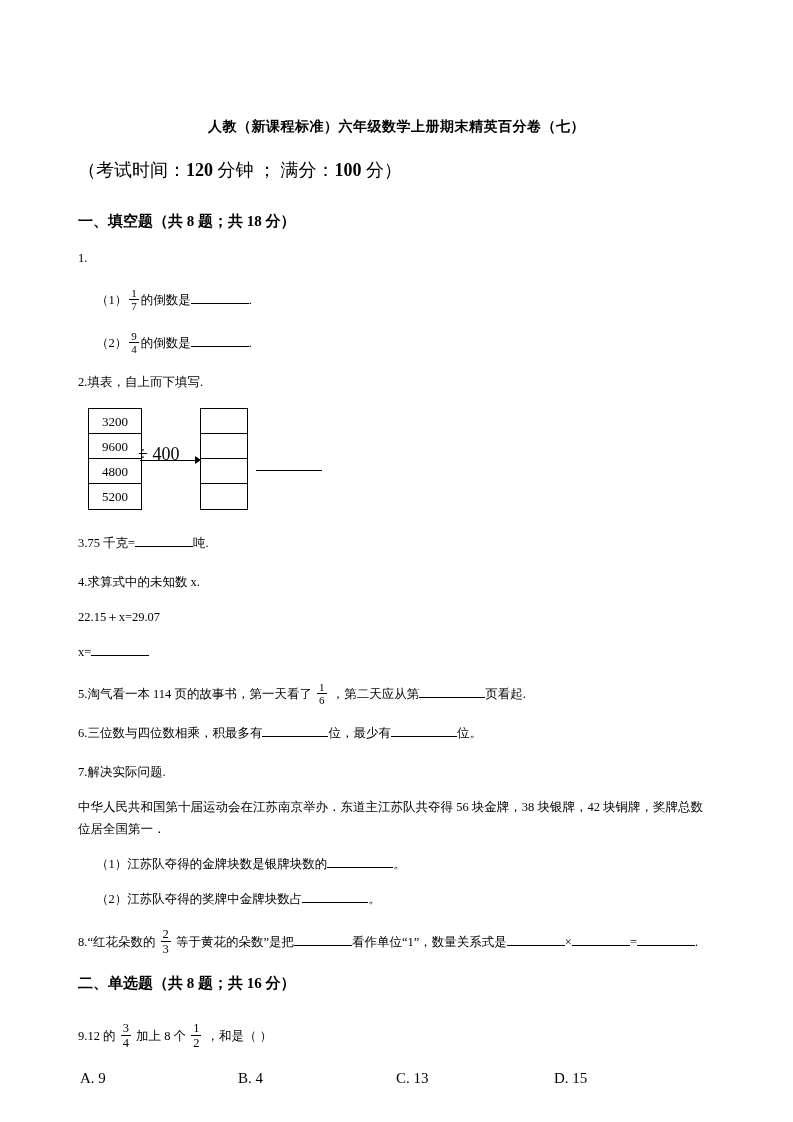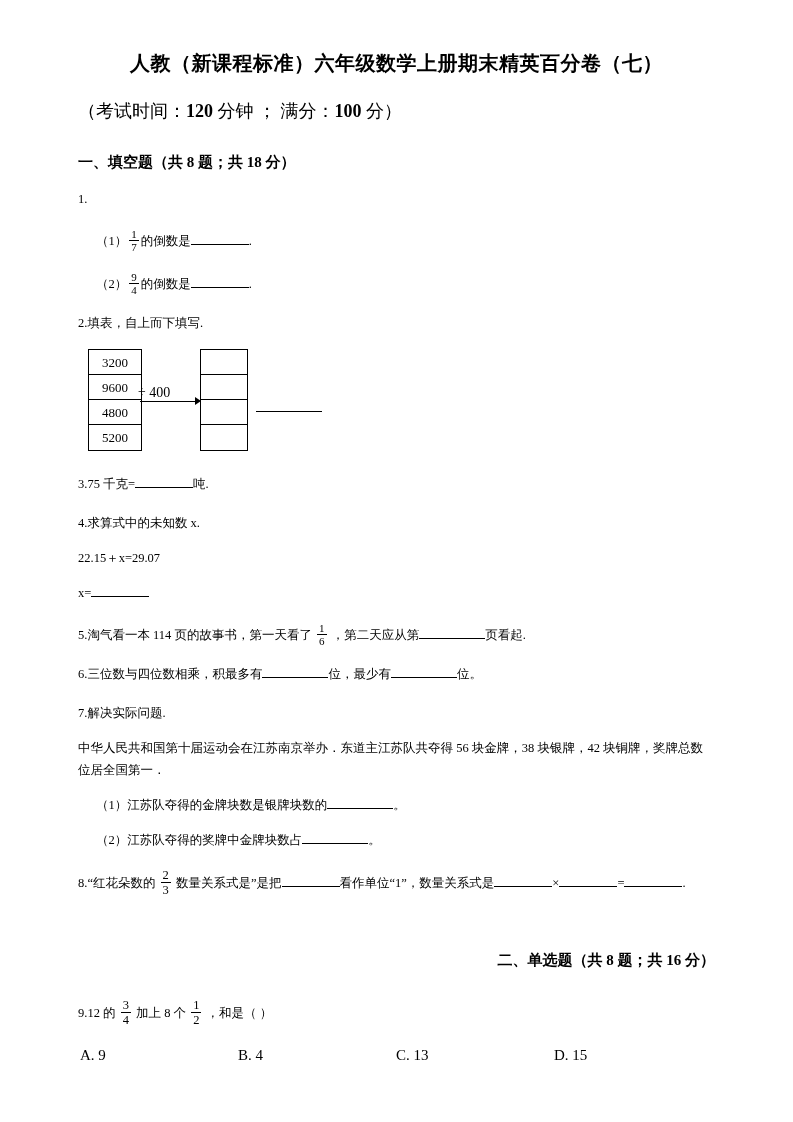--- a/index.html
+++ b/index.html
@@ -17,23 +17,23 @@
   .page {
     width: 793px;
     height: 1122px;
     box-sizing: border-box;
     padding: 0 78px;
     position: relative;
   }
   .doc-title {
     text-align: center;
     font-family: "Liberation Serif", serif;
-    font-size: 20px;
+    font-size: 14px;
     font-weight: bold;
-    margin-top: 50px;
+    margin-top: 118px;
     letter-spacing: 0.5px;
   }
   .doc-sub {
     text-align: left;
     font-size: 18px;
     margin-top: 22px;
     font-family: "Liberation Serif", serif;
   }
   .doc-sub b { font-weight: bold; }
 
@@ -97,21 +97,21 @@
     font-family: "Liberation Serif", serif;
   }
   .col .cell:last-child { border-bottom: none; }
   .col-left { left: 8px; top: 0; }
   .col-right { left: 120px; top: 0; width: 46px; }
   .col-right .cell { height: 25px; }
   .arrow-lbl {
     position: absolute;
     left: 58px;
     top: 36px;
-    font-size: 14px;
+    font-size: 18px;
     font-family: "Liberation Serif", serif;
   }
   .arrow-line {
     position: absolute;
     left: 60px;
     top: 52px;
     width: 58px;
     height: 1px;
     background: #000;
   }
@@ -210,24 +210,24 @@
   <div class="q">7.解决实际问题.</div>
   <div class="q tight">中华人民共和国第十届运动会在江苏南京举办．东道主江苏队共夺得 56 块金牌，38 块银牌，42 块铜牌，奖牌总数位居全国第一．</div>
   <div class="q tight indent">
     <span>（1）江苏队夺得的金牌块数是银牌块数的</span><span class="blank b-lg"></span><span>。</span>
   </div>
   <div class="q tight indent">
     <span>（2）江苏队夺得的奖牌中金牌块数占</span><span class="blank b-lg"></span><span>。</span>
   </div>
 
   <div class="q">
-    <span>8.“红花朵数的 </span><span class="frac big"><span class="num">2</span><span class="den">3</span></span><span> 数量关系式是”是把</span><span class="blank b-md"></span><span>看作单位“1”，数量关系式是</span><span class="blank b-md"></span><span>×</span><span class="blank b-md"></span><span>=</span><span class="blank b-md"></span><span>.</span>
-  </div>
-
-  <div class="section-head" style="margin-top:54px;text-align:right;">二、单选题（共 8 题；共 16 分）</div>
+    <span>8.“红花朵数的 </span><span class="frac big"><span class="num">2</span><span class="den">3</span></span><span> 等于黄花的朵数”是把</span><span class="blank b-md"></span><span>看作单位“1”，数量关系式是</span><span class="blank b-md"></span><span>×</span><span class="blank b-md"></span><span>=</span><span class="blank b-md"></span><span>.</span>
+  </div>
+
+  <div class="section-head" style="margin-top:18px;">二、单选题（共 8 题；共 16 分）</div>
 
   <div class="q" style="margin-top:28px;">
     <span>9.12 的 </span><span class="frac big"><span class="num">3</span><span class="den">4</span></span><span> 加上 8 个 </span><span class="frac big"><span class="num">1</span><span class="den">2</span></span><span> ，和是（ ）</span>
   </div>
 
   <div class="choices">
     <div class="ch">A. 9</div>
     <div class="ch">B. 4</div>
     <div class="ch">C. 13</div>
     <div class="ch">D. 15</div>

